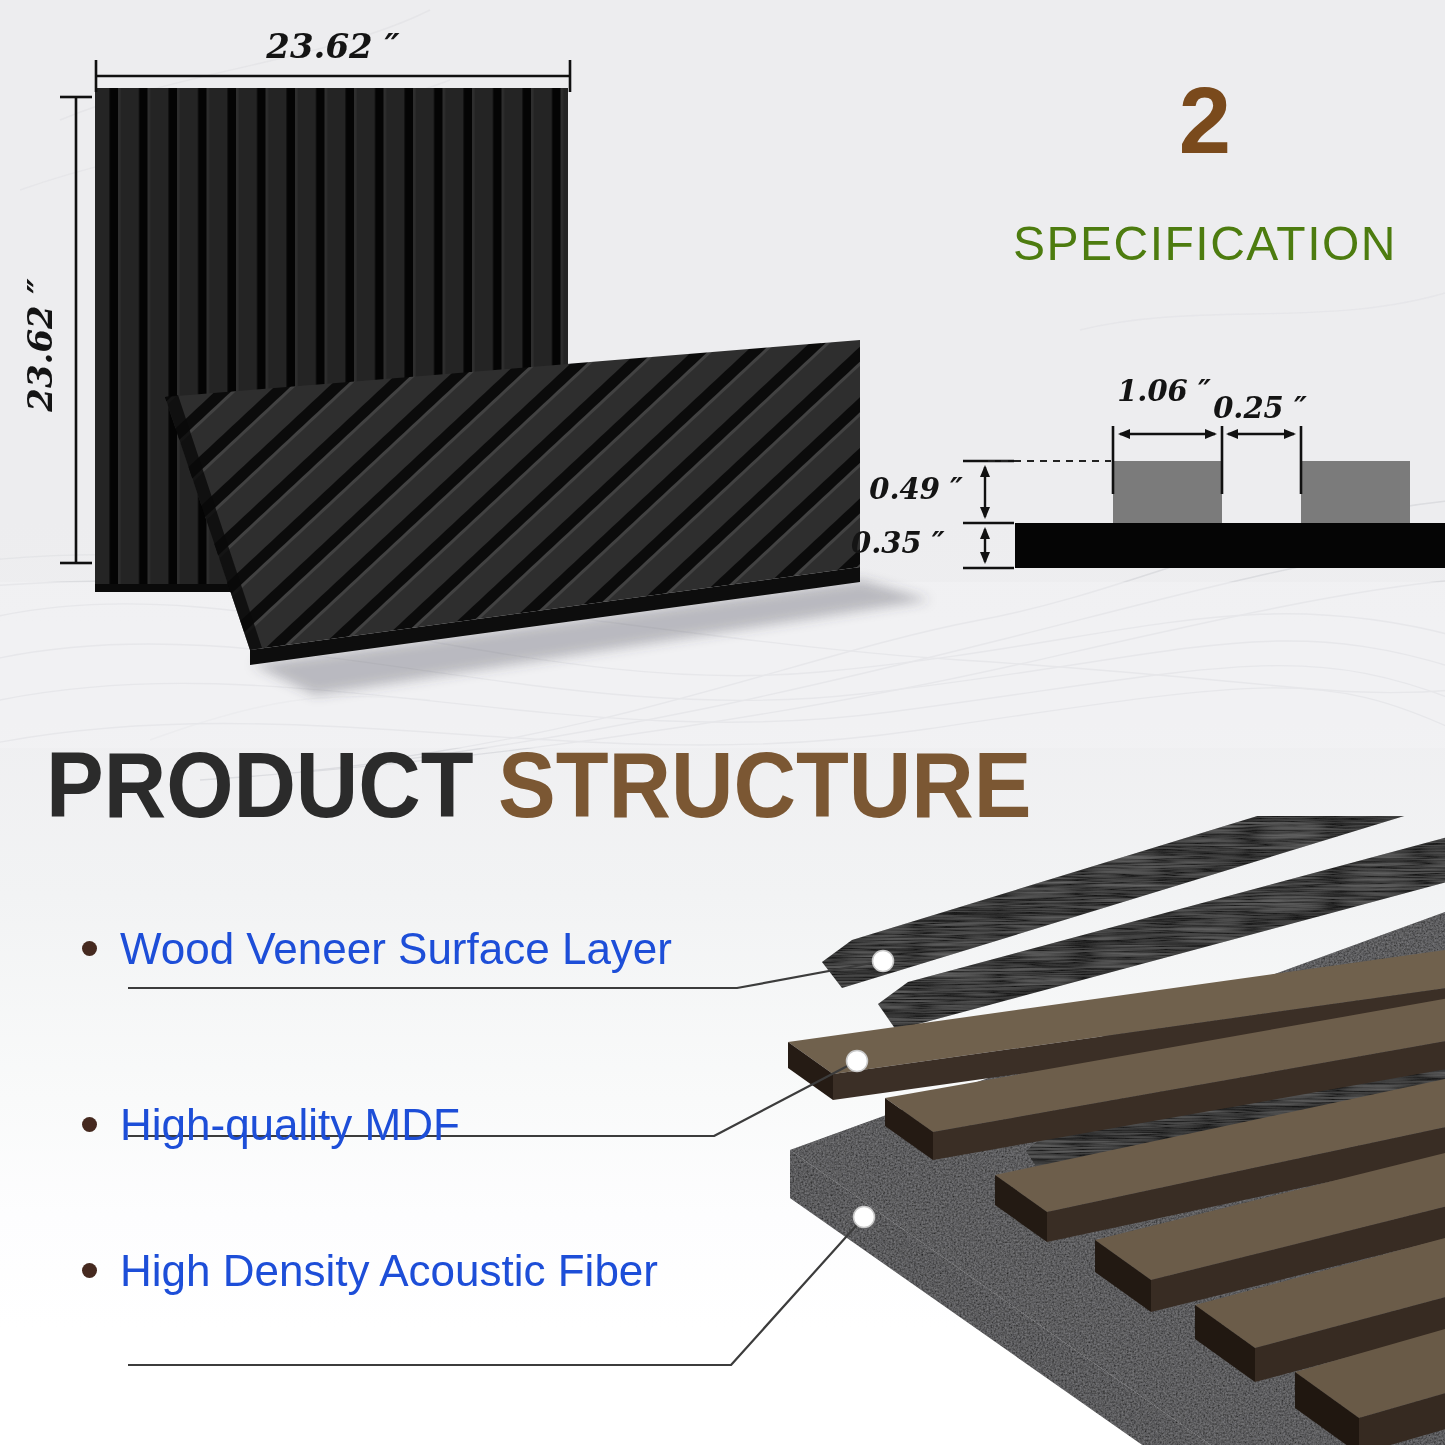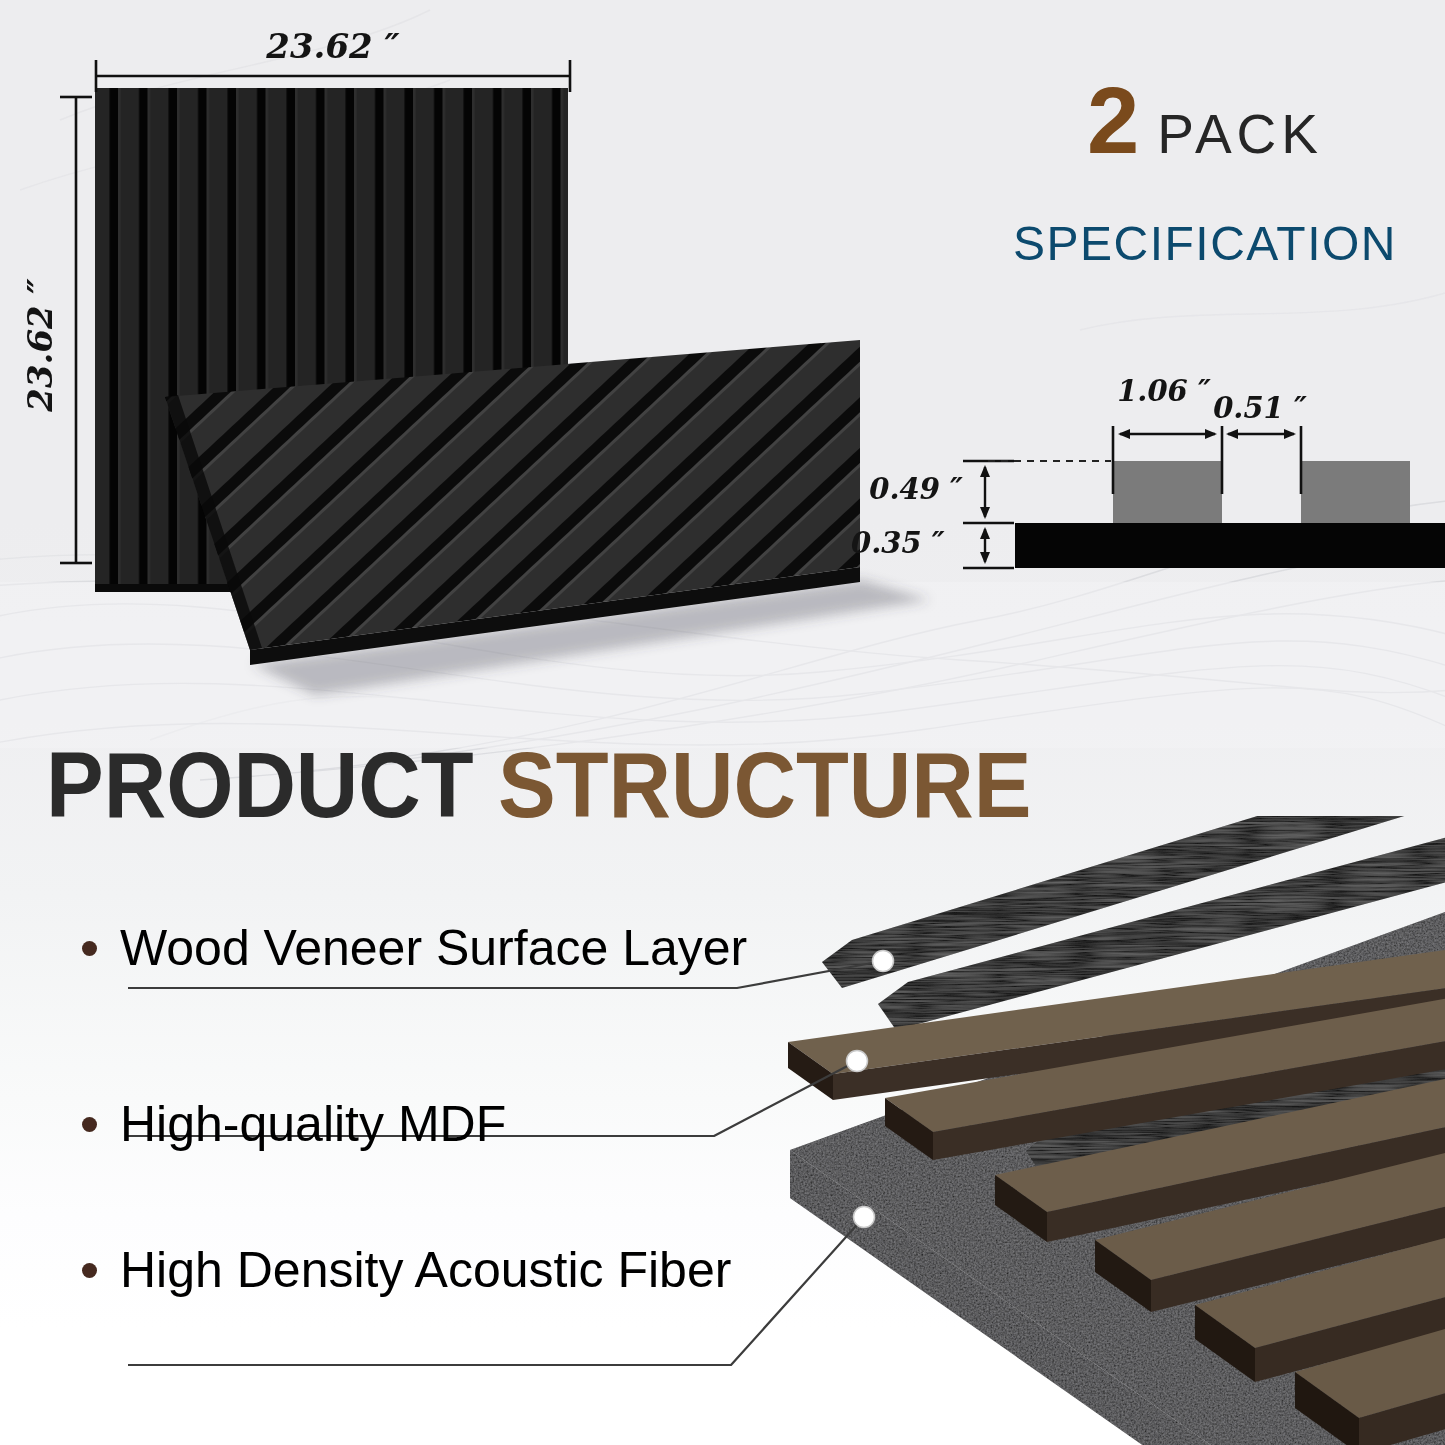--- a/index.html
+++ b/index.html
@@ -19,28 +19,28 @@
   .dim-left{left:-35px;top:325px;width:150px;font-size:34px;transform:rotate(-90deg);}
   .spec-dim{font-size:29px;}
   .sd-slatw{left:1098px;top:374px;width:132px;}
   .sd-gap{left:1194px;top:391px;width:132px;}
   .sd-thick{left:853px;top:472px;width:110px;text-align:right;font-style:italic;}
   .sd-base{left:851px;top:526px;width:110px;text-align:left;}
   
   .pack-row{left:1010px;top:74px;width:390px;display:flex;justify-content:center;align-items:baseline;gap:18px;}
   .pack-count{font-size:94px;font-weight:bold;color:#7a4a1c;line-height:1;}
   .pack-word{font-size:55px;color:#262626;letter-spacing:5px;line-height:1;}
-  .subtitle{left:985px;top:216px;width:440px;text-align:center;font-size:48px;color:#0c4a6e;letter-spacing:1.5px;white-space:nowrap;}
+  .subtitle{left:985px;top:216px;width:440px;text-align:center;font-size:48px;color:#4d7c0f;letter-spacing:1.5px;white-space:nowrap;}
   
   .heading{left:46px;top:737px;display:flex;gap:26px;font-size:92px;font-weight:bold;line-height:1.05;
            transform:scaleX(0.94);transform-origin:left center;white-space:nowrap;}
   .heading .t-main{color:#2b2b2b;}
   .heading .t-accent{color:#7b5733;}
   
-  .layer-item{left:68px;padding-left:52px;font-size:50px;line-height:57px;color:#000000;white-space:nowrap;}
+  .layer-item{left:68px;padding-left:52px;font-size:44px;line-height:57px;color:#1d4ed8;white-space:nowrap;}
   .layer-item::before{
     content:"";position:absolute;left:14px;top:21px;width:15px;height:15px;border-radius:50%;background:#45291f;
   }
   .li-1{top:920px;}
   .li-2{top:1096px;}
   .li-3{top:1242px;}
   .layer-line{display:block;}
 </style>
 </head>
 <body>
@@ -211,26 +211,25 @@
     <circle cx="857" cy="1061" r="10.5"></circle>
     <circle cx="864" cy="1217" r="10.5"></circle>
   </g>
 </svg>
 
 <div class="abs dim dim-top">23.62 ″</div>
 <div class="abs dim dim-left">23.62 ″</div>
 
 <div class="abs pack-row">
   <span class="pack-count">2</span>
-  <span class="pack-word">PACK</span>
 </div>
 <div class="abs subtitle">SPECIFICATION</div>
 
 <div class="abs dim spec-dim sd-slatw">1.06 ″</div>
-<div class="abs dim spec-dim sd-gap">0.51 ″</div>
+<div class="abs dim spec-dim sd-gap">0.25 ″</div>
 <div class="abs dim spec-dim sd-thick">0.49 ″</div>
 <div class="abs dim spec-dim sd-base">0.35 ″</div>
 
 <div class="abs heading">
   <span class="t-main">PRODUCT</span>
   <span class="t-accent">STRUCTURE</span>
 </div>
 
 <div class="abs layer-item li-1">
   <span class="layer-line">Wood Veneer Surface Layer</span>

